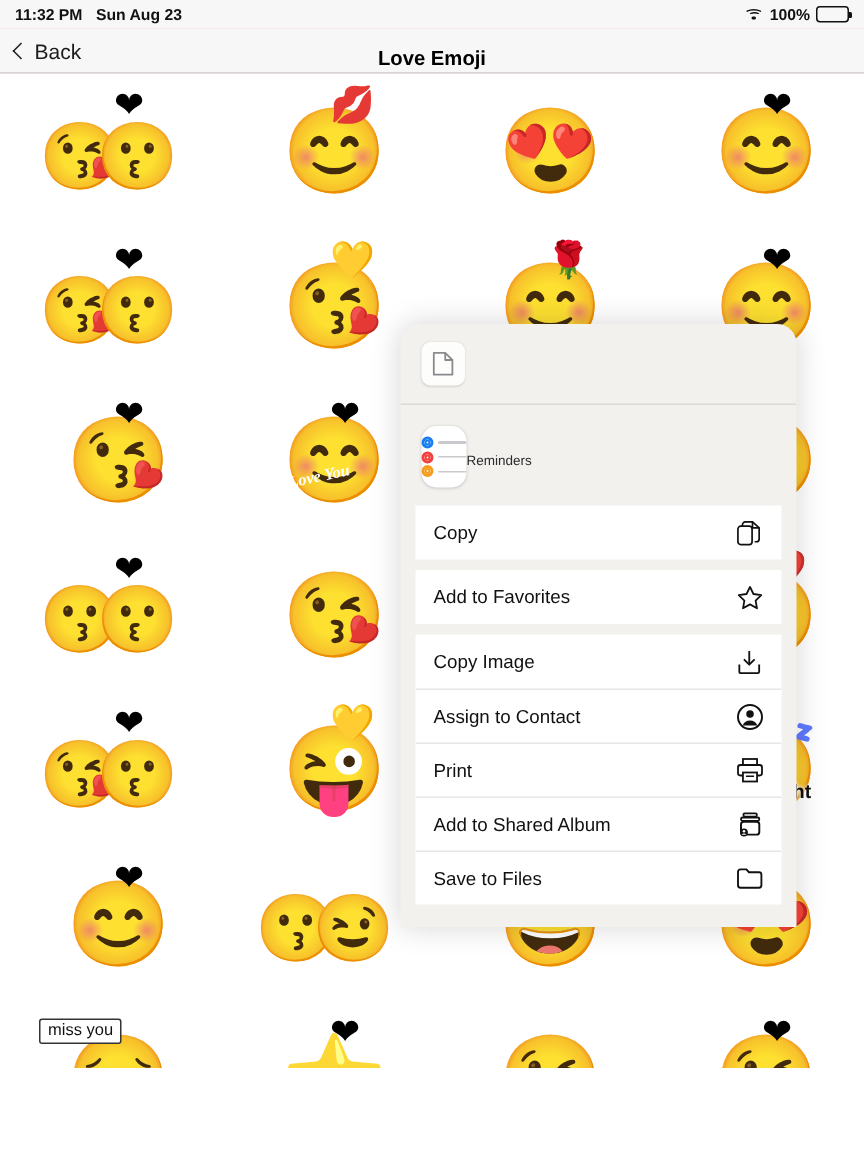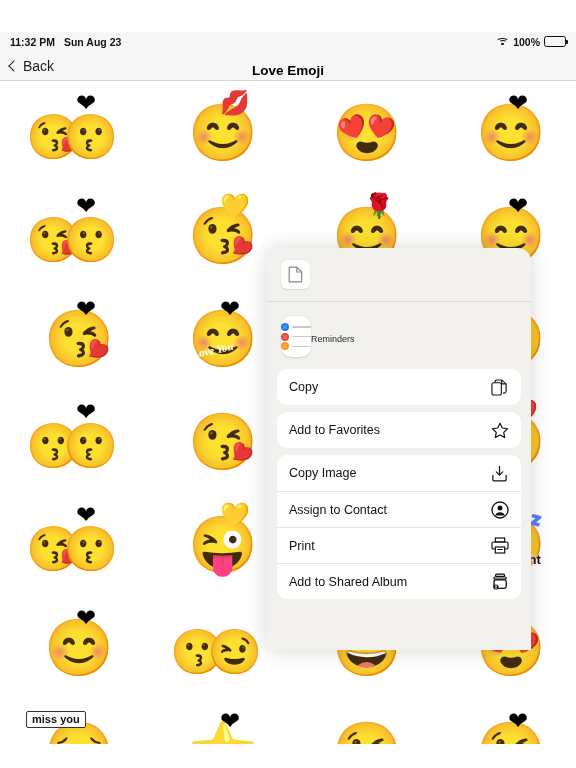--- a/index.html
+++ b/index.html
@@ -11,21 +11,20 @@
     font-family: "Liberation Sans", sans-serif;
     background: #ffffff;
   }
 
   #screen {
     position: relative;
     width: 576px;
     height: 712px;
     overflow: hidden;
     background: #f9a8d4;
-    margin-top: 32px;
   }
 
   
   #status-bar {
     position: absolute;
     top: 0; left: 0;
     width: 576px;
     height: 19px;
     background: #f7f7f7;
     display: flex;
@@ -119,21 +118,21 @@
   
   .ec { position: relative; display:inline-block; width: 96px; height: 88px; }
   .ec span { position: absolute; line-height: 1; }
 
   .sticker-label {
     position: absolute;
     background: #fff;
     border: 1.2px solid #333;
     border-radius: 2px;
     font-size: 11px;
-    font-weight: bold;
+    font-weight: normal;
     color: #111;
     padding: 2px 5px;
     white-space: nowrap;
   }
   .script-label {
     position: absolute;
     font-family: "Liberation Serif", serif;
     font-style: italic;
     font-weight: bold;
     font-size: 14px;
@@ -211,21 +210,21 @@
     content:""; position:absolute; left:1px; top:1px;
     width:2px; height:2px; border-radius:50%;
   }
   .rem-line { flex: 1; height: 1.2px; background: #c9c9cd; border-radius: 1px; }
 
   .more-dots { display: flex; gap: 3.5px; }
   .more-dots i { width: 6.2px; height: 6.2px; border-radius: 50%; background: #4a4a55; }
 
   
   #sheet-actions { padding: 6px 10px 0 10px; }
-  .action-group { background: #ffffff; border-radius: 10px; margin-bottom: 7px; overflow: hidden; }
+  .action-group { background: #ffffff; border-radius: 0; margin-bottom: 7px; overflow: hidden; }
   .action-row {
     height: 36px;
     display: flex; align-items: center; justify-content: space-between;
     padding: 0 12px;
     font-size: 12.5px;
     color: #111;
     cursor: pointer;
   }
   .action-row + .action-row { border-top: 0.5px solid #e6e6e8; align-items: center; }
   .action-icon { width: 19px; height: 19px; display:flex; align-items:center; justify-content:center; }
@@ -531,17 +530,25 @@
               <svg width="18" height="18" viewBox="0 0 18 18">
                 <rect x="4.6" y="1.2" width="9" height="2.2" rx="1" fill="none" stroke="#111" stroke-width="1.2"></rect>
                 <rect x="3" y="4" width="12.2" height="2.2" rx="1" fill="none" stroke="#111" stroke-width="1.2"></rect>
                 <rect x="3" y="6.8" width="12.2" height="8.6" rx="1.8" fill="none" stroke="#111" stroke-width="1.3"></rect>
                 <circle cx="5" cy="14" r="2.6" fill="#111"></circle>
                 <circle cx="5" cy="13.2" r="0.85" fill="#fff"></circle>
                 <path d="M3.4 15.5a1.9 1.9 0 0 1 3.2 0z" fill="#fff"></path>
               </svg>
             </span>
           </div>
+          <div class="action-row">
+            <span>Save to Files</span>
+            <span class="action-icon">
+              <svg width="18" height="15" viewBox="0 0 18 15">
+                <path d="M1 3.2a1.6 1.6 0 0 1 1.6-1.6h4l1.7 1.9H15a1.6 1.6 0 0 1 1.6 1.6v7.1A1.6 1.6 0 0 1 15 13.8H2.6A1.6 1.6 0 0 1 1 12.2z" fill="none" stroke="#111" stroke-width="1.25" stroke-linejoin="round"></path>
+              </svg>
+            </span>
+          </div>
         </div>
       </div>
   </div>
 
 </div>
 
 </body></html>

